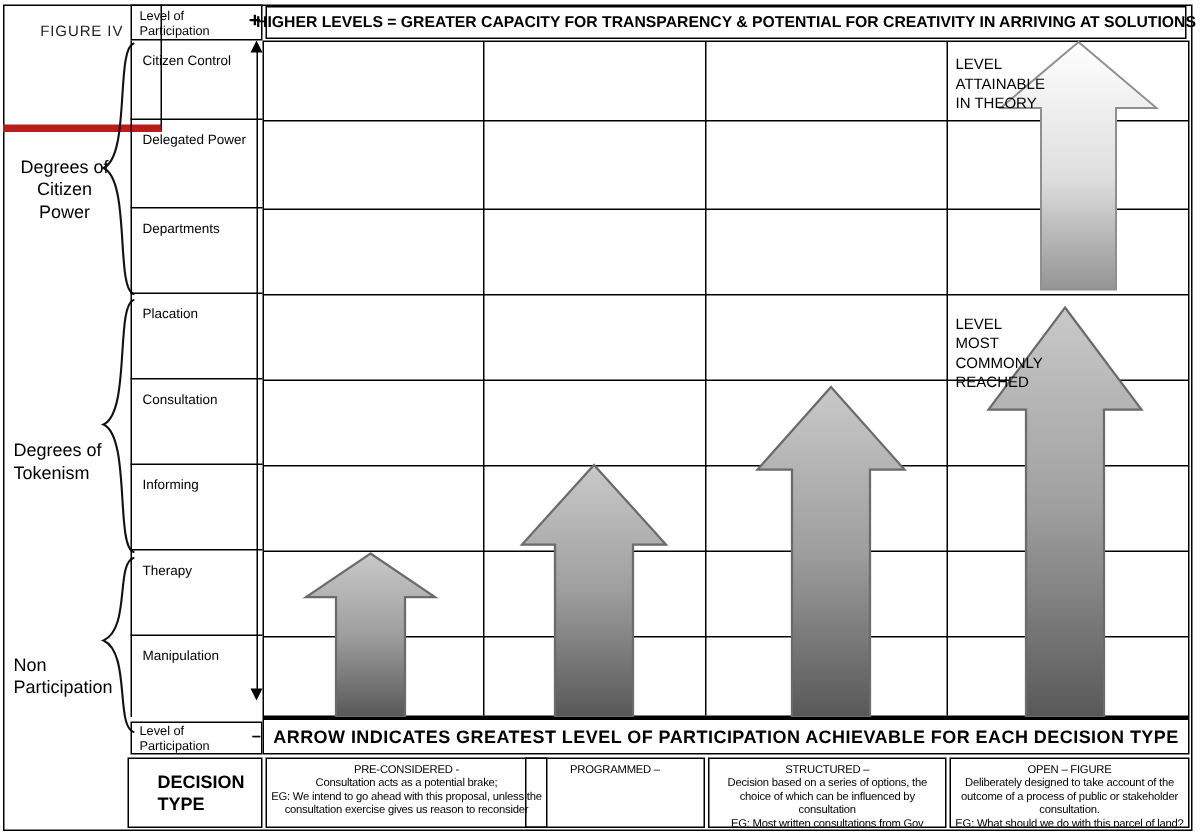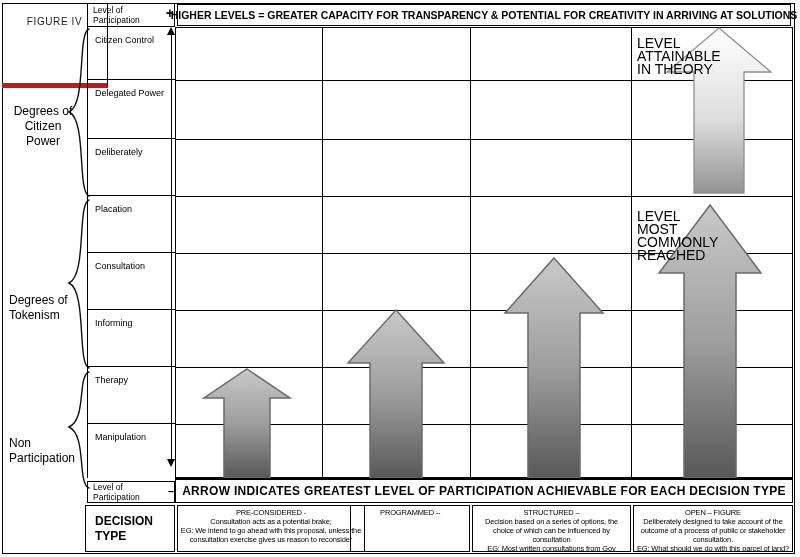--- a/index.html
+++ b/index.html
@@ -39,26 +39,26 @@
   .bannerbot{left:175px;top:478px;width:618px;height:25px;border:1px solid #000;border-top-width:2px;box-sizing:border-box;
              display:flex;align-items:center;justify-content:center;font-weight:bold;font-size:12px;letter-spacing:.3px;white-space:nowrap;z-index:4;background:#fff;}
   
   .grid{left:175px;top:27px;width:618px;height:451px;border:1px solid #000;box-sizing:border-box;z-index:1;}
   .vline{position:absolute;top:0;height:100%;width:0;border-left:1px solid #000;}
   .v1{left:146px;}.v2{left:294px;}.v3{left:455px;}
   .hline{position:absolute;left:0;width:100%;height:0;border-top:1px solid #000;}
   .h1{top:52px;}.h2{top:111px;}.h3{top:168px;}.h4{top:225px;}.h5{top:282px;}.h6{top:339px;}.h7{top:396px;}
   .arrowsvg{left:175px;top:27px;width:618px;height:451px;z-index:2;}
   
-  .anno{width:78px;font-size:14px;line-height:13px;white-space:pre-line;z-index:5;}
+  .anno{width:78px;font-size:10px;line-height:13px;white-space:pre-line;z-index:5;}
   .a1{left:637px;top:37px;}
   .a2{left:637px;top:210px;}
   
   .decheader{left:85px;top:505px;width:90px;height:47px;border:1px solid #000;box-sizing:border-box;
-             font-weight:bold;font-size:12px;line-height:15px;padding:8px 0 0 9px;white-space:pre-line;}
+             font-weight:bold;font-size:12px;line-height:15px;padding:8px 0 0 19px;white-space:pre-line;}
   .deccell{top:505px;height:47px;border:1px solid #000;box-sizing:border-box;text-align:center;
            font-size:7.5px;line-height:9px;letter-spacing:-0.15px;padding:2px 2px 0 2px;overflow:hidden;}
   .c1{left:177px;width:188px;}
   .c2{left:350px;width:120px;}
   .c3{left:472px;width:159px;}
   .c4{left:633px;width:160px;}
 </style>
 </head>
 <body>
 
@@ -84,21 +84,21 @@
     <path d="M27 352 C15 356, 25 399, 7 407 C25 415, 15 464, 27 468" fill="none" stroke="#111" stroke-width="1.4" stroke-linecap="round"></path>
   </svg>
 
   <div class="abs ladtop">
     <span>Level of Participation</span>
     <span class="sign">+</span>
   </div>
 
   <div class="abs rung r1">Citizen Control</div>
   <div class="abs rung r2">Delegated Power</div>
-  <div class="abs rung r3">Deliberately</div>
+  <div class="abs rung r3">Departments</div>
   <div class="abs rung r4">Placation</div>
   <div class="abs rung r5">Consultation</div>
   <div class="abs rung r6">Informing</div>
   <div class="abs rung r7">Therapy</div>
   <div class="abs rung r8">Manipulation</div>
 
   <div class="abs ladbot">
     <span>Level of Participation</span>
     <span class="sign">–</span>
   </div>

